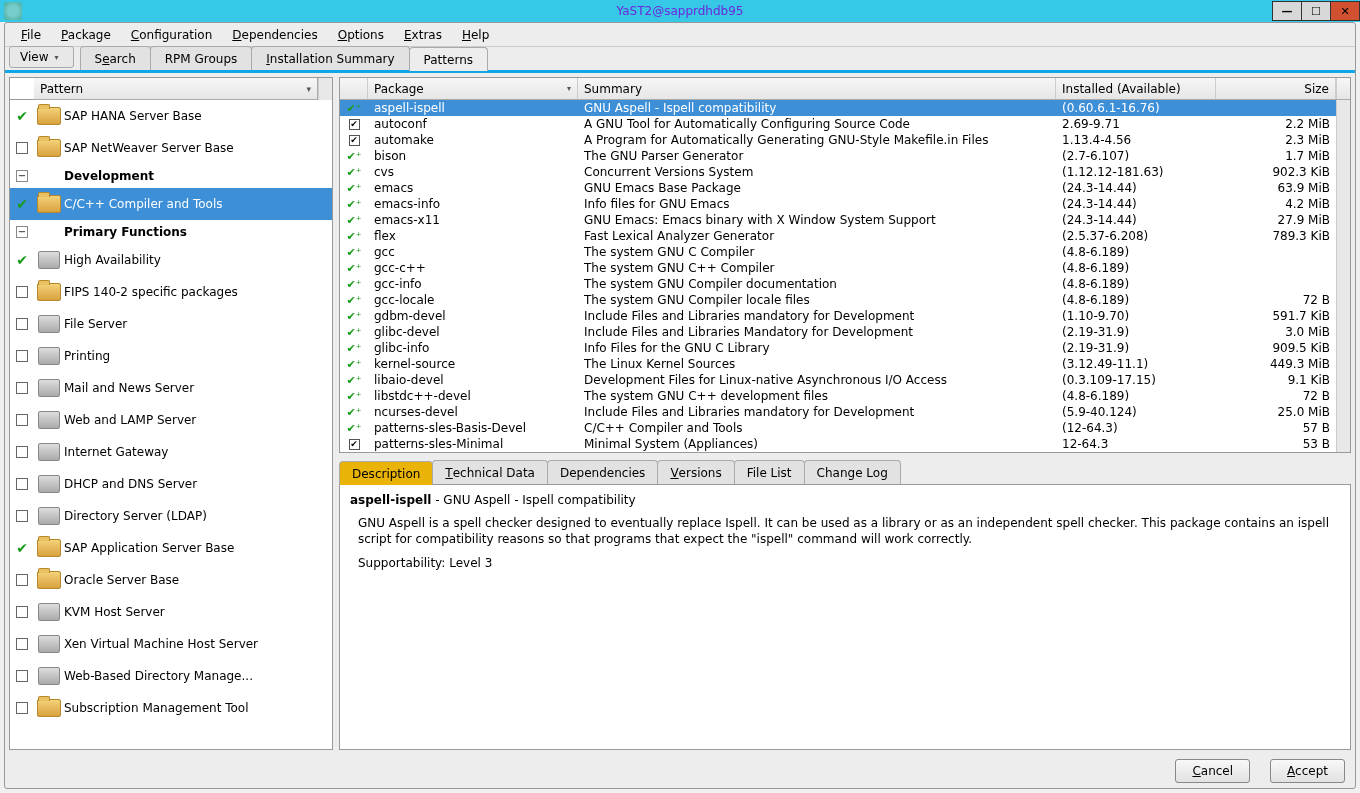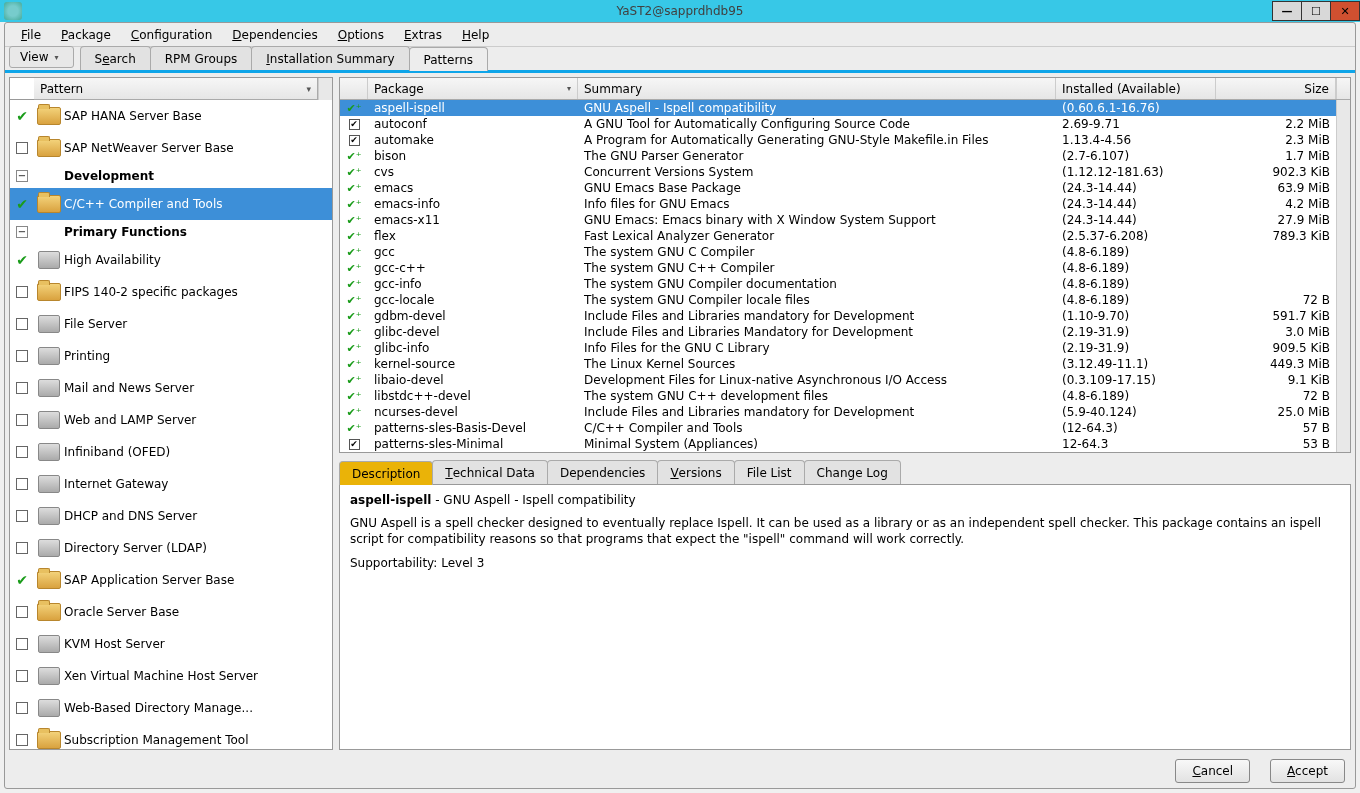--- a/index.html
+++ b/index.html
@@ -1,21 +1,21 @@
 <!DOCTYPE html>
 <html><head>
 <meta charset="utf-8">
 <style>
 * { box-sizing: border-box; margin: 0; padding: 0; font-family: "DejaVu Sans", "Liberation Sans", Arial, sans-serif; font-size: 12px; }
 body { background: #f0f0f0; width: 1360px; height: 793px; overflow: hidden; }
 
 
 .titlebar { height: 22px; background: #37c8e7; display: flex; align-items: center; position: relative; }
 .titlebar .app-icon { width: 18px; height: 18px; margin-left: 4px; background: radial-gradient(circle, #7cc 40%, #4a9 100%); border-radius: 3px; }
-.titlebar .title { position: absolute; left: 50%; transform: translateX(-50%); color: #404040; font-size: 12px; }
+.titlebar .title { position: absolute; left: 50%; transform: translateX(-50%); color: #6d28d9; font-size: 12px; }
 .titlebar .win-btns { margin-left: auto; display: flex; }
 .titlebar .win-btn { width: 30px; height: 20px; border: 1px solid #333; background: #d8d8d8; display: flex; align-items: center; justify-content: center; font-size: 11px; font-weight: bold; margin-left: -1px; }
 .titlebar .win-btn.close { background: #d05030; color: #000; }
 
 
 .window { position: absolute; top: 22px; left: 4px; right: 4px; bottom: 4px; background: #ededed; border: 1px solid #999; border-radius: 3px; display: flex; flex-direction: column; }
 
 
 .menubar { height: 24px; display: flex; align-items: center; padding: 0 6px; border-bottom: 1px solid #ccc; }
 .menubar .menu-item { padding: 2px 10px; cursor: default; }
@@ -76,21 +76,21 @@
 .chk-auto { color:#1a9c1a; font-size:11px; }
 .chk-box { width:11px; height:11px; border:1px solid #555; background:#fff; display:inline-flex; align-items:center; justify-content:center; font-size:9px; color:#000; }
 
 
 .detail-tabs { height: 26px; display:flex; align-items:flex-end; margin-top:6px; border-bottom:1px solid #999; }
 .dtab { height:24px; padding:0 12px; border:1px solid #aaa; border-bottom:none; background:#e2e2e2; border-top-left-radius:4px; border-top-right-radius:4px; margin-right:-1px; display:flex; align-items:center; }
 .dtab.active { background:#eab308; position:relative; top:1px; }
 .dtab u { text-decoration: underline; }
 .detail-body { flex:1; border:1px solid #999; border-top:none; background:#fff; padding:8px 10px; overflow:auto; font-size:12px; }
 .detail-body .pkg-title { font-weight:bold; }
-.detail-body p { margin: 8px 0; line-height:1.35; }
+.detail-body p { margin: 8px 8px; line-height:1.35; }
 
 
 .footer { height: 34px; display:flex; align-items:center; justify-content:flex-end; padding: 0 10px; gap:20px; }
 .btn { height:24px; padding: 0 16px; border:1px solid #888; background:linear-gradient(#f8f8f8,#e2e2e2); border-radius:3px; }
 
 .vscroll { width:14px; background:#e8e8e8; border-left:1px solid #ccc; }
 </style>
 </head>
 <body>
 
@@ -227,29 +227,20 @@
             <div class="label">Mail and News Server</div>
           </div>
           <div class="pattern-row">
             <div class="status">
               <div class="box-empty"></div>
             </div>
             <div class="picon">
               <div class="server-icon"></div>
             </div>
             <div class="label">Web and LAMP Server</div>
-          </div>
-          <div class="pattern-row">
-            <div class="status">
-              <div class="box-empty"></div>
-            </div>
-            <div class="picon">
-              <div class="server-icon"></div>
-            </div>
-            <div class="label">Infiniband (OFED)</div>
           </div>
           <div class="pattern-row">
             <div class="status">
               <div class="box-empty"></div>
             </div>
             <div class="picon">
               <div class="server-icon"></div>
             </div>
             <div class="label">Internet Gateway</div>
           </div>

